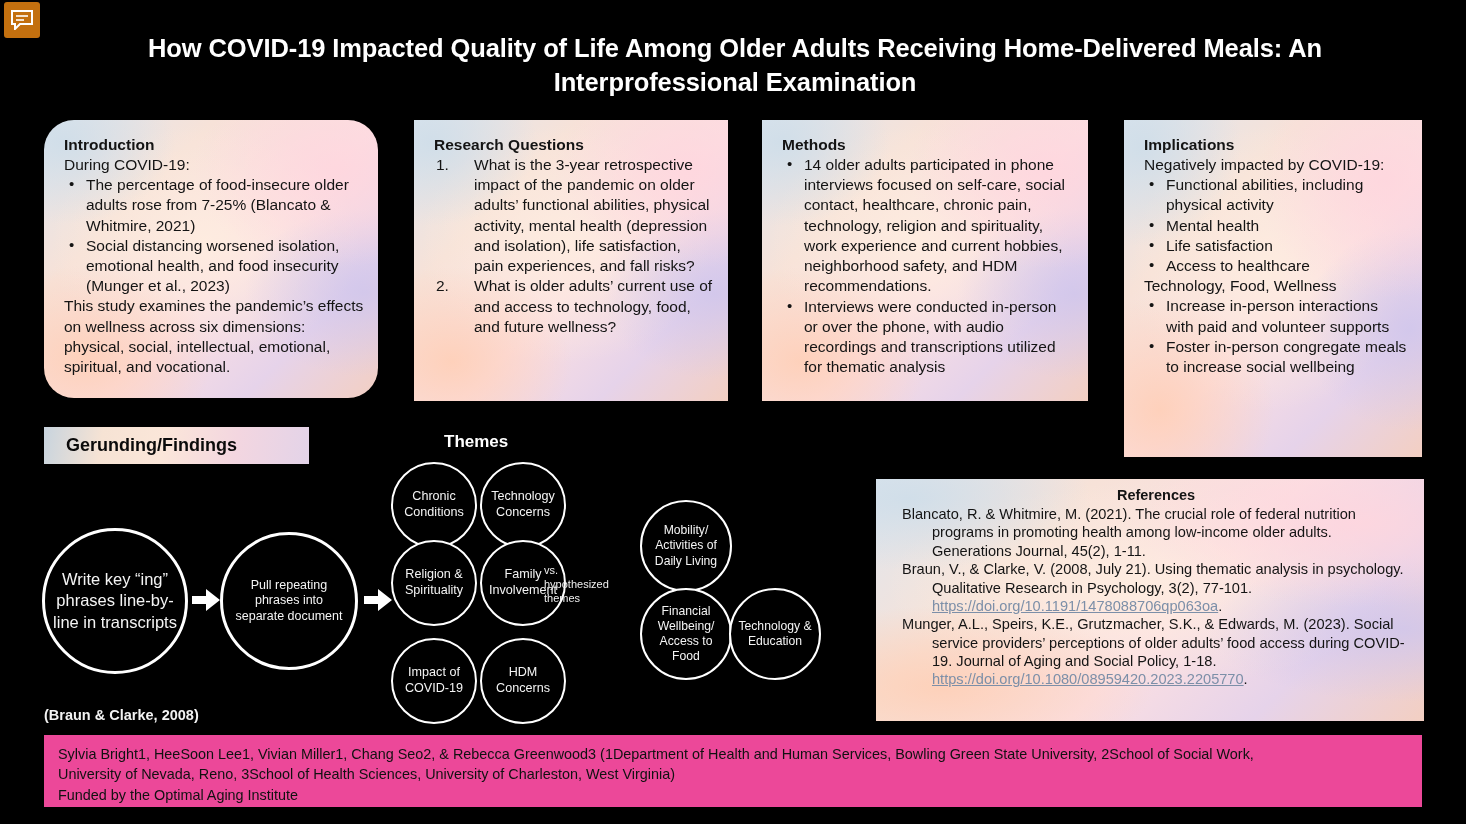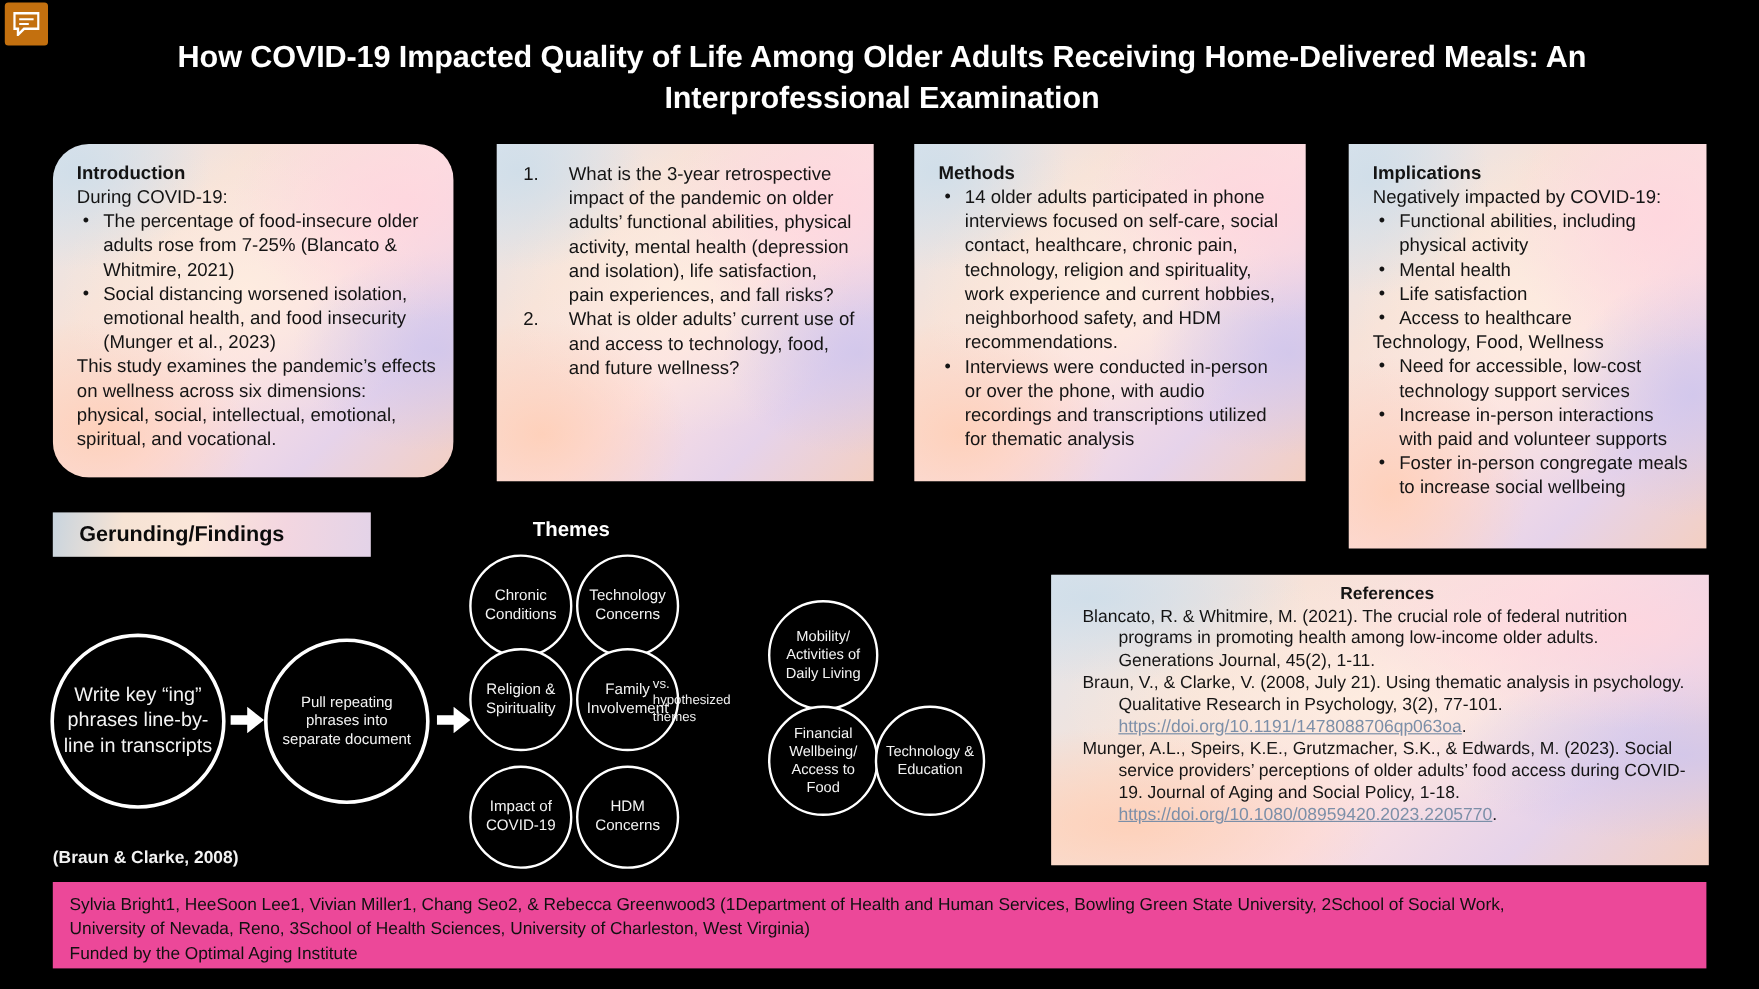--- a/index.html
+++ b/index.html
@@ -161,20 +161,21 @@
       <ul>
         <li class="bullet">The percentage of food-insecure older adults rose from 7-25% (Blancato &amp; Whitmire, 2021)</li>
         <li class="bullet">Social distancing worsened isolation, emotional health, and food insecurity (Munger et al., 2023)</li>
       </ul>
       <div class="lead">This study examines the pandemic’s effects on wellness across six dimensions: physical, social, intellectual, emotional, spiritual, and vocational.</div>
     </div>
   </div>
 
   <div class="panel" id="p-rq">
     <div class="panel-inner">
+      <h3>Research Questions</h3>
       <ul>
         <li class="num" data-num="1.">What is the 3-year retrospective impact of the pandemic on older adults’ functional abilities, physical activity, mental health (depression and isolation), life satisfaction, pain experiences, and fall risks?</li>
         <li class="num" data-num="2.">What is older adults’ current use of and access to technology, food, and future wellness?</li>
       </ul>
     </div>
   </div>
 
   <div class="panel" id="p-meth">
     <div class="panel-inner">
       <h3>Methods</h3>
@@ -190,21 +191,20 @@
       <h3>Implications</h3>
       <div class="lead">Negatively impacted by COVID-19:</div>
       <ul>
         <li class="bullet">Functional abilities, including physical activity</li>
         <li class="bullet">Mental health</li>
         <li class="bullet">Life satisfaction</li>
         <li class="bullet">Access to healthcare</li>
       </ul>
       <div class="lead">Technology, Food, Wellness</div>
       <ul>
-        <li class="bullet">Need for accessible, low-cost technology support services</li>
         <li class="bullet">Increase in-person interactions with paid and volunteer supports</li>
         <li class="bullet">Foster in-person congregate meals to increase social wellbeing</li>
       </ul>
     </div>
   </div>
 
   <div class="band">
     <span>Gerunding/Findings</span>
   </div>
 

